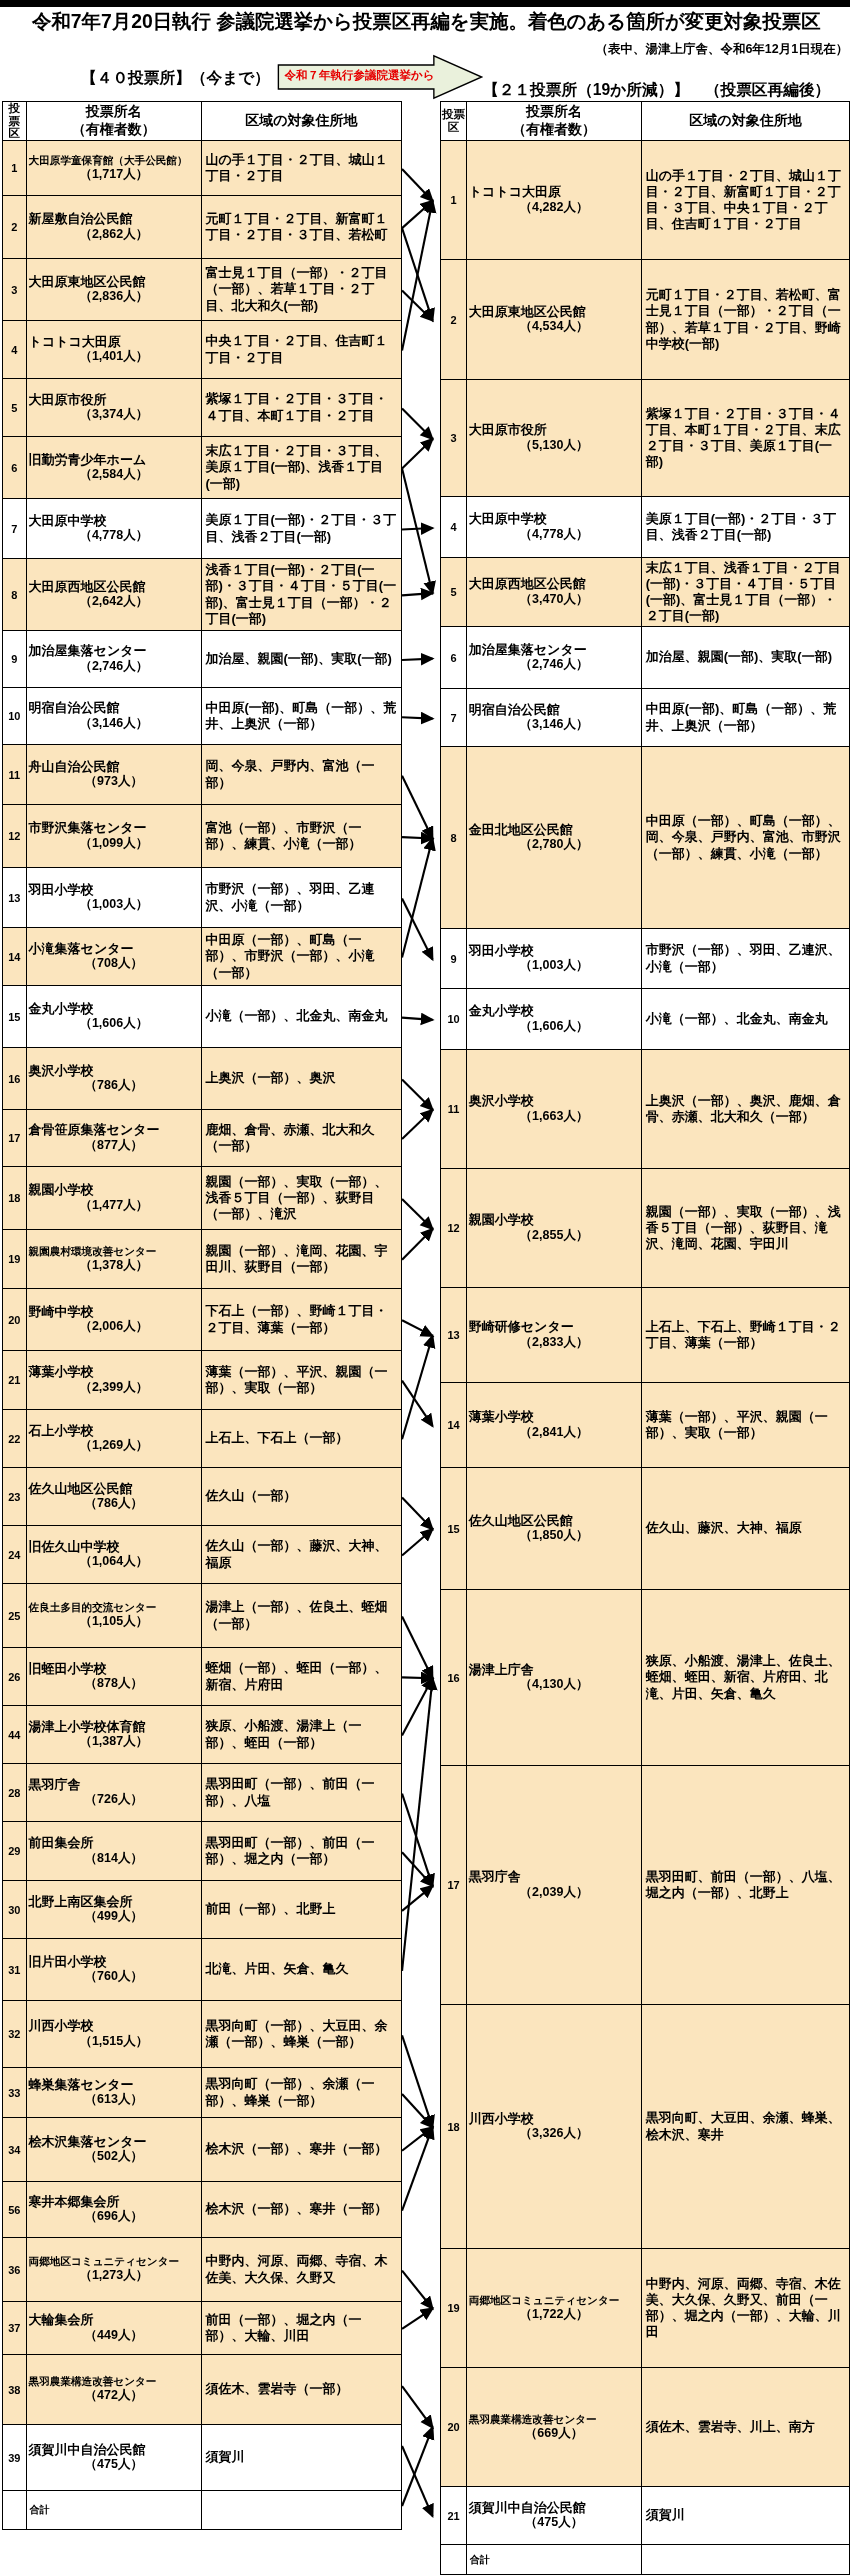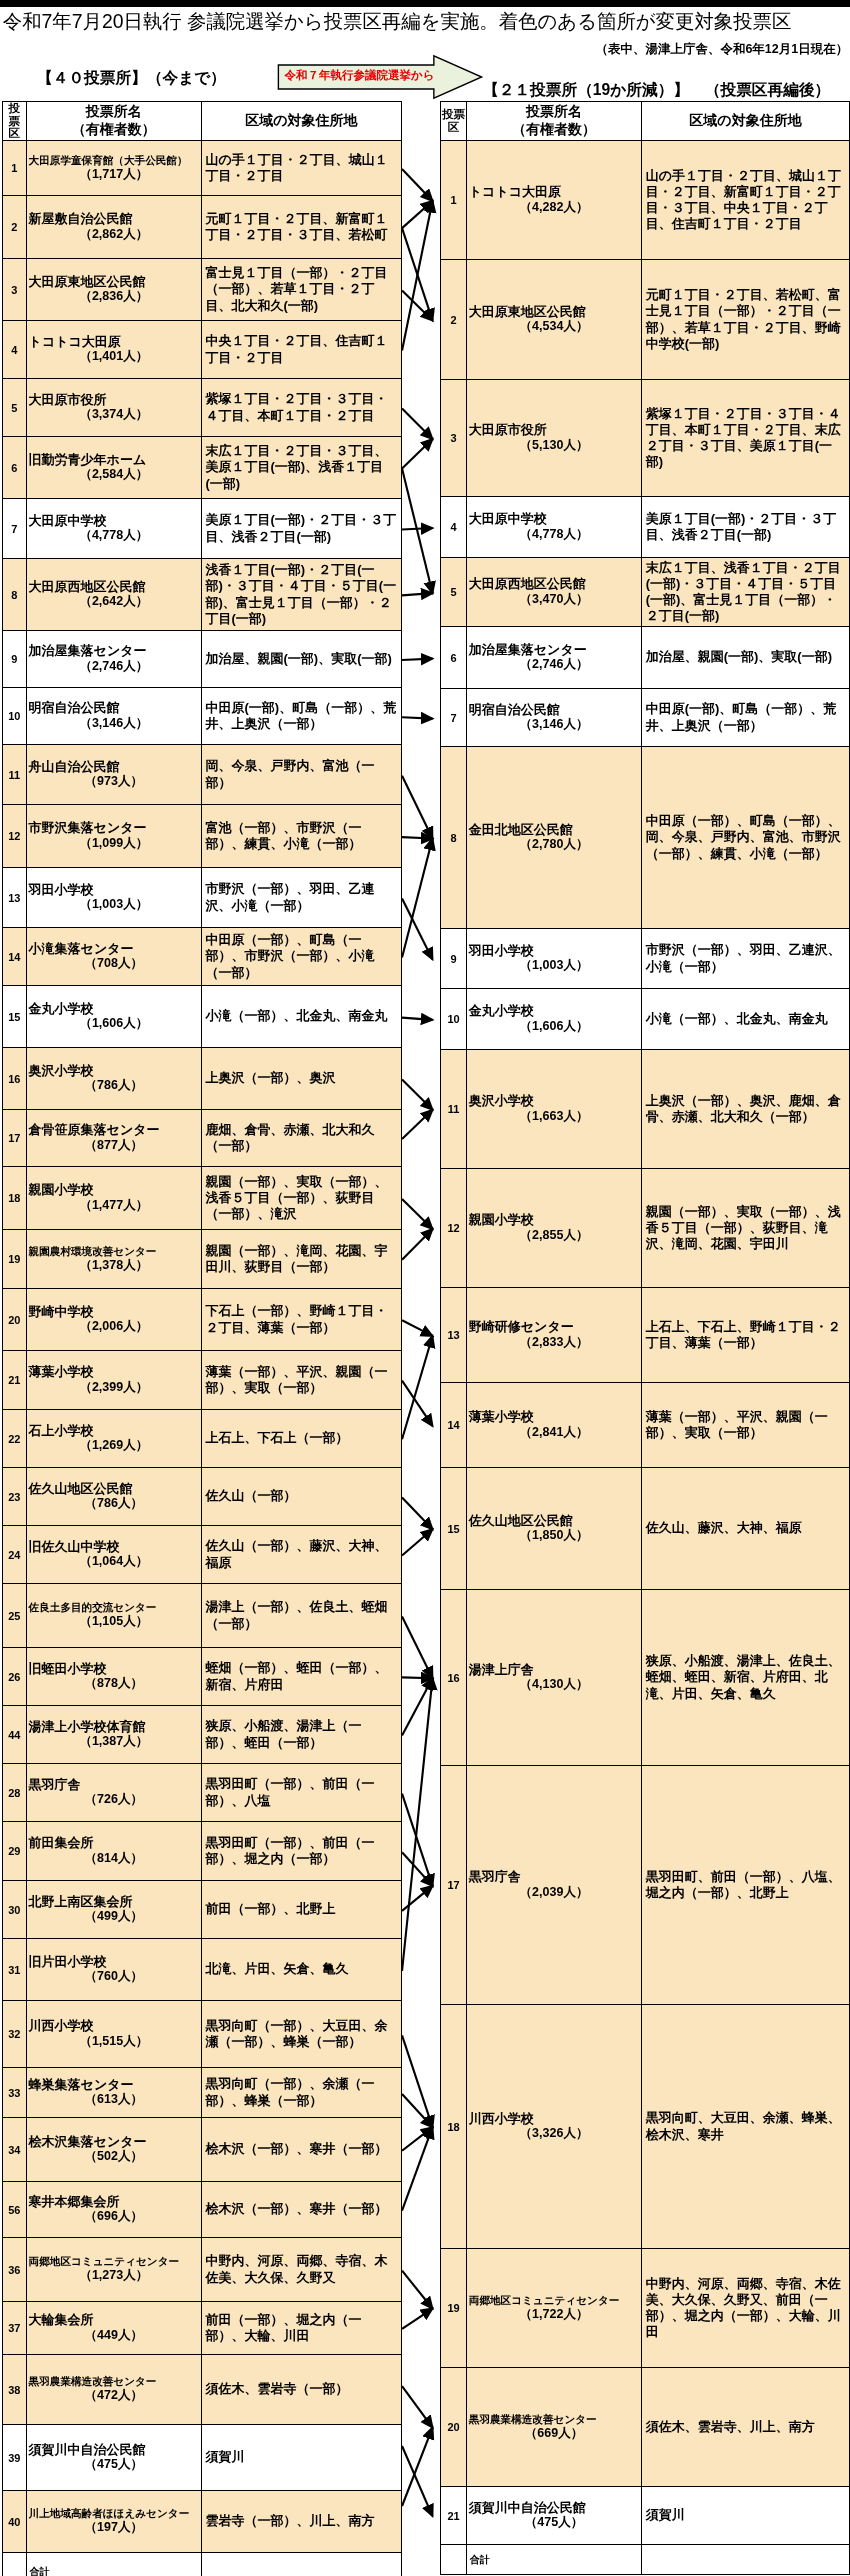--- a/index.html
+++ b/index.html
@@ -1,21 +1,21 @@
 <!DOCTYPE html>
 <html style="--hl: #FBE5BE; --arrowfill: #EAF1DC; --arrowtext: #E60000;font-size:14.8px"><head>
 <meta charset="utf-8">
 <style>
   html,body{margin:0;padding:0;}
   body{width:851px;height:2576px;position:relative;background:#fff;color:#000;
        font-family:"Liberation Sans","DejaVu Sans",sans-serif;overflow:hidden;}
   .topbar{position:absolute;top:0;left:0;width:851px;height:6.5px;background:#000;}
-  .title{position:absolute;top:8.3px;left:2.8px;width:847px;font-size:19.4px;font-weight:normal;white-space:nowrap;}
+  .title{position:absolute;top:8.3px;left:2.8px;width:847px;font-size:19.4px;font-weight:bold;white-space:nowrap;text-align:center;}
   .note{position:absolute;top:41px;right:2.8px;font-size:12.5px;font-weight:bold;}
-  .leftlabel{position:absolute;top:68px;left:37px;width:277px;font-size:15.7px;font-weight:bold;}
+  .leftlabel{position:absolute;top:68px;left:37px;width:277px;text-align:center;font-size:15.7px;font-weight:bold;}
   .rightlabel{position:absolute;top:68px;left:483px;width:365px;font-size:15.7px;font-weight:bold;white-space:nowrap;margin-top:12px;}
   .bigarrow{position:absolute;top:54px;left:277px;width:207px;height:46px;}
   .bigarrow polygon{fill:var(--arrowfill,#EAF1DC);stroke:#000;stroke-width:1.5;}
   .arrowlbl{position:absolute;top:68px;left:280px;width:159px;text-align:center;font-size:11.5px;
             font-weight:bold;color:var(--arrowtext,#E60000);}
   table.ptable{position:absolute;top:101px;border-collapse:collapse;table-layout:fixed;border:1.8px solid #000;}
   #ltable{left:1.8px;width:400px;}
   #rtable{left:440px;width:409px;}
   .ptable td{border:0.9px solid #000;vertical-align:middle;overflow:hidden;}
   .hl{background:var(--hl,#FBE5BE);}
@@ -360,28 +360,20 @@
         </td>
         <td class="carea">須佐木、雲岩寺（一部）</td>
       </tr>
       <tr style="height:66px" class="">
         <td class="cnum">39</td>
         <td class="cname">
           <span class="nm">須賀川中自治公民館</span>
           <span class="vt">（475人）</span>
         </td>
         <td class="carea">須賀川</td>
-      </tr>
-      <tr style="height:62px" class="hl">
-        <td class="cnum">40</td>
-        <td class="cname">
-          <span class="nm sm">川上地域高齢者ほほえみセンター</span>
-          <span class="vt">（197人）</span>
-        </td>
-        <td class="carea">雲岩寺（一部）、川上、南方</td>
       </tr>
       <tr style="height:39px">
         <td class="cnum"></td>
         <td class="ctotal">合計</td>
         <td></td>
       </tr>
     </tbody>
   </table>
 <table class="ptable" id="rtable">
     <colgroup>

